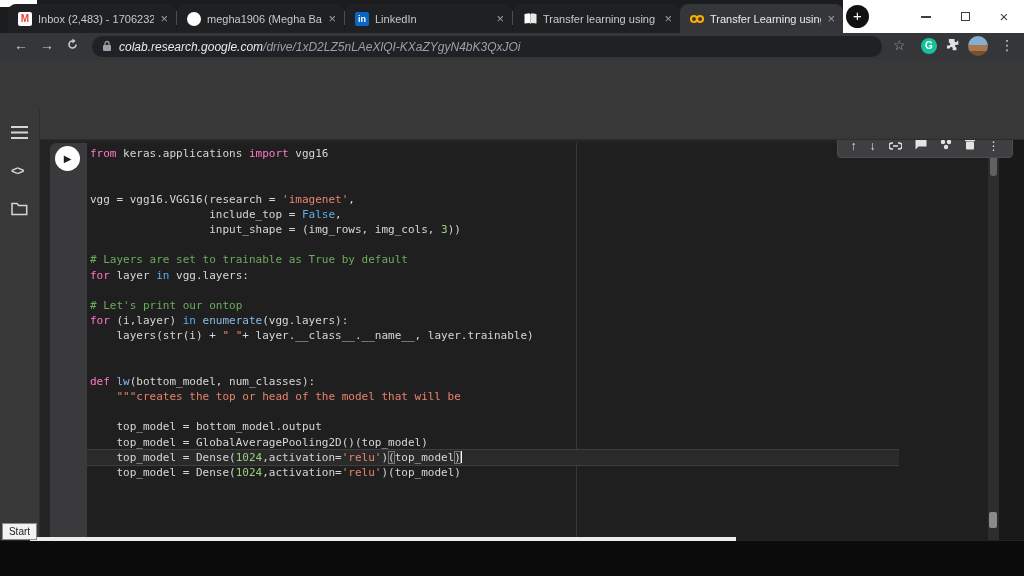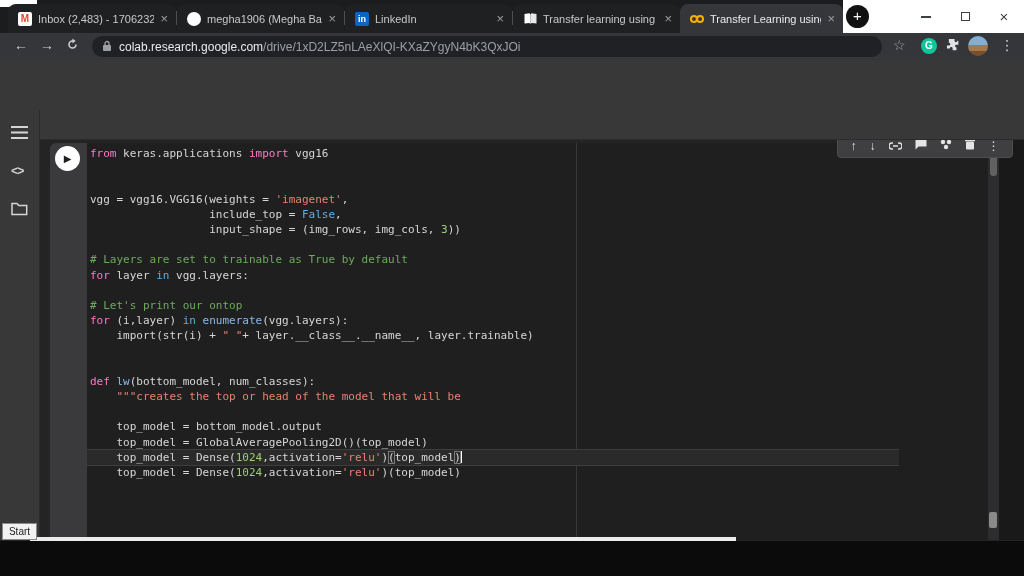--- a/index.html
+++ b/index.html
@@ -30,21 +30,21 @@
   .winctl { top:0; height:33px; width:30px; color:#3c4043; display:flex; align-items:center; justify-content:center; }
   .winctl .min { display:block; width:10px; height:2px; background:#3c4043; }
   .winctl .max { display:block; width:9px; height:9px; border:1.5px solid #3c4043; }
   .winctl.close { font-size:15px; }
 
   
   #navbar { left:0; top:33px; width:1024px; height:27px; background:#35363a; }
   .navicon { color:#cdd0d3; font-size:14px; top:4px; }
   #urlpill { left:92px; top:36px; width:790px; height:21px; border-radius:11px; background:#202124;
              display:flex; align-items:center; padding:0 10px; }
-  #urltext { font-size:12px; white-space:nowrap; margin-left:7px; }
+  #urltext { font-size:12px; white-space:nowrap; margin-left:7px;font-style:italic; }
   #urltext .domain { color:#e8eaed; }
   #urltext .path { color:#9aa0a6; }
   .gramm { left:921px; top:38px; width:16px; height:16px; border-radius:50%; background:#15c39a;
            color:#fff; font-size:10px; font-weight:bold; text-align:center; line-height:16px; }
   .avatar-sm { left:968px; top:36px; width:20px; height:20px; border-radius:50%;
                background:linear-gradient(180deg,#86aecf 0 45%,#a5794e 45% 75%,#7c4f2c 75%); }
 
   
   #colab-header { left:0; top:60px; width:1024px; height:50px; background:#383838; }
   #colab-logo { left:13px; top:69px; }
@@ -286,30 +286,30 @@
   </div>
 
   <div id="notebook" class="abs">
     <div id="gutter" class="abs"></div>
     <div id="editor" class="abs"></div>
     <div id="ruler" class="abs"></div>
     <div id="code-lines" class="abs">
         <div class="cl"><span class="tk-k">from</span><span class="tk-p"> keras.applications </span><span class="tk-k">import</span><span class="tk-p"> vgg16</span></div>
         <div class="cl">&nbsp;</div>
         <div class="cl">&nbsp;</div>
-        <div class="cl"><span class="tk-p">vgg = vgg16.VGG16(weights = </span><span class="tk-s">'imagenet'</span><span class="tk-p">,</span></div>
+        <div class="cl"><span class="tk-p">vgg = vgg16.VGG16(research = </span><span class="tk-s">'imagenet'</span><span class="tk-p">,</span></div>
         <div class="cl"><span class="tk-p">                  include_top = </span><span class="tk-b">False</span><span class="tk-p">,</span></div>
         <div class="cl"><span class="tk-p">                  input_shape = (img_rows, img_cols, </span><span class="tk-n">3</span><span class="tk-p">))</span></div>
         <div class="cl">&nbsp;</div>
         <div class="cl"><span class="tk-c"># Layers are set to trainable as True by default</span></div>
         <div class="cl"><span class="tk-k">for</span><span class="tk-p"> layer </span><span class="tk-b">in</span><span class="tk-p"> vgg.layers:</span></div>
         <div class="cl">&nbsp;</div>
         <div class="cl"><span class="tk-c"># Let's print our ontop</span></div>
         <div class="cl"><span class="tk-k">for</span><span class="tk-p"> (i,layer) </span><span class="tk-b">in</span><span class="tk-p"> </span><span class="tk-f">enumerate</span><span class="tk-p">(vgg.layers):</span></div>
-        <div class="cl"><span class="tk-p">    import(str(i) + </span><span class="tk-s">" "</span><span class="tk-p">+ layer.__class__.__name__, layer.trainable)</span></div>
+        <div class="cl"><span class="tk-p">    layers(str(i) + </span><span class="tk-s">" "</span><span class="tk-p">+ layer.__class__.__name__, layer.trainable)</span></div>
         <div class="cl">&nbsp;</div>
         <div class="cl">&nbsp;</div>
         <div class="cl"><span class="tk-k">def</span><span class="tk-p"> </span><span class="tk-f">lw</span><span class="tk-p">(bottom_model, num_classes):</span></div>
         <div class="cl"><span class="tk-s">    """creates the top or head of the model that will be</span></div>
         <div class="cl">&nbsp;</div>
         <div class="cl"><span class="tk-p">    top_model = bottom_model.output</span></div>
         <div class="cl"><span class="tk-p">    top_model = GlobalAveragePooling2D()(top_model)</span></div>
         <div class="cl hl"><span class="tk-p">    top_model = Dense(</span><span class="tk-n">1024</span><span class="tk-p">,activation=</span><span class="tk-s">'relu'</span><span class="tk-p">)</span><span class="tk-B">(</span><span class="tk-p">top_model</span><span class="tk-B">)</span><span class="caret"></span></div>
         <div class="cl"><span class="tk-p">    top_model = Dense(</span><span class="tk-n">1024</span><span class="tk-p">,activation=</span><span class="tk-s">'relu'</span><span class="tk-p">)(top_model)</span></div>
       </div>

